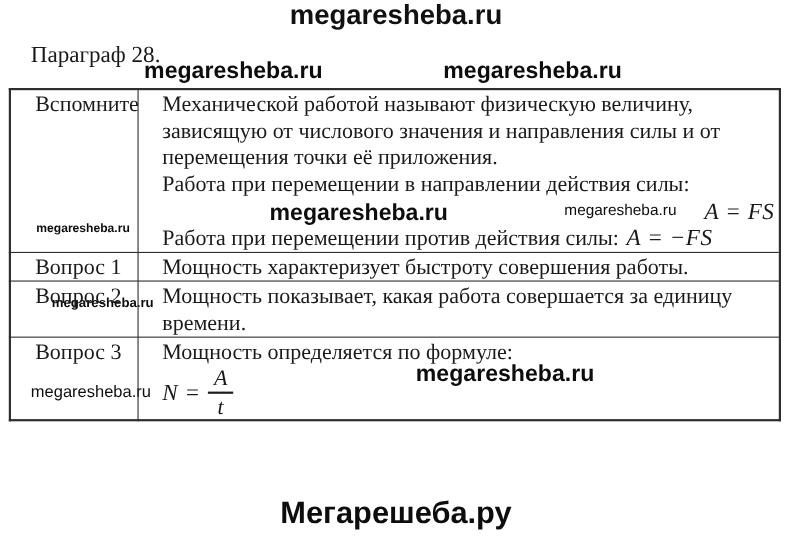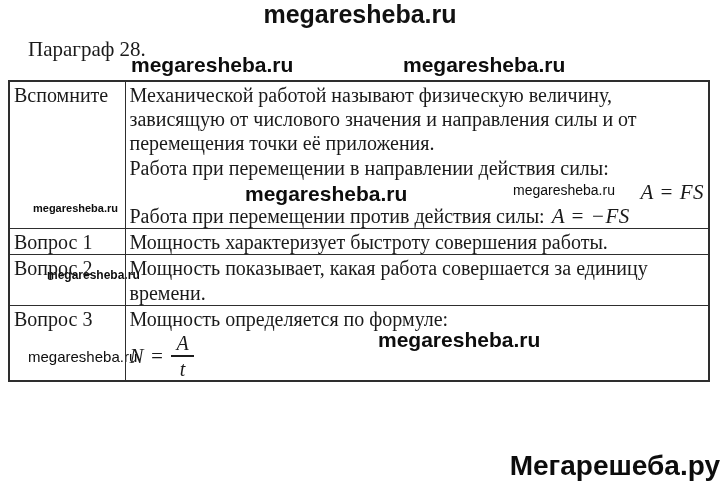--- a/index.html
+++ b/index.html
@@ -61,21 +61,21 @@
     width: 702px;
     border-collapse: collapse;
     table-layout: fixed;
     border: 2px solid #2e2e2e;
   }
   table.qa td {
     border: 1.5px solid #2e2e2e;
     vertical-align: top;
     font-size: 20px;
     line-height: 24.2px;
-    padding: 1px 4px 0 4px;
+    padding: 1px 4px 0 22px;
     margin-top: 10px;
   }
   td.label-cell {
     width: 116px;
     padding-left: 5px;
     white-space: nowrap;
   }
   td.content-cell {
     padding-left: 8px;
     padding-right: 6px;
@@ -105,21 +105,21 @@
     padding: 0 5px 1px 5px;
     border-bottom: 2px solid #1c1c1c;
   }
   .frac .den { padding-top: 1px; }
   
   .bottom-title {
     position: absolute;
     top: 450px;
     left: 0;
     right: 0;
-    text-align: right;
+    text-align: center;
     font-family: "Liberation Sans", sans-serif;
     font-weight: bold;
     font-size: 28px;
     line-height: 32px;
     color: #0d0d0d;
   }
 </style>
 </head>
 <body>
 

